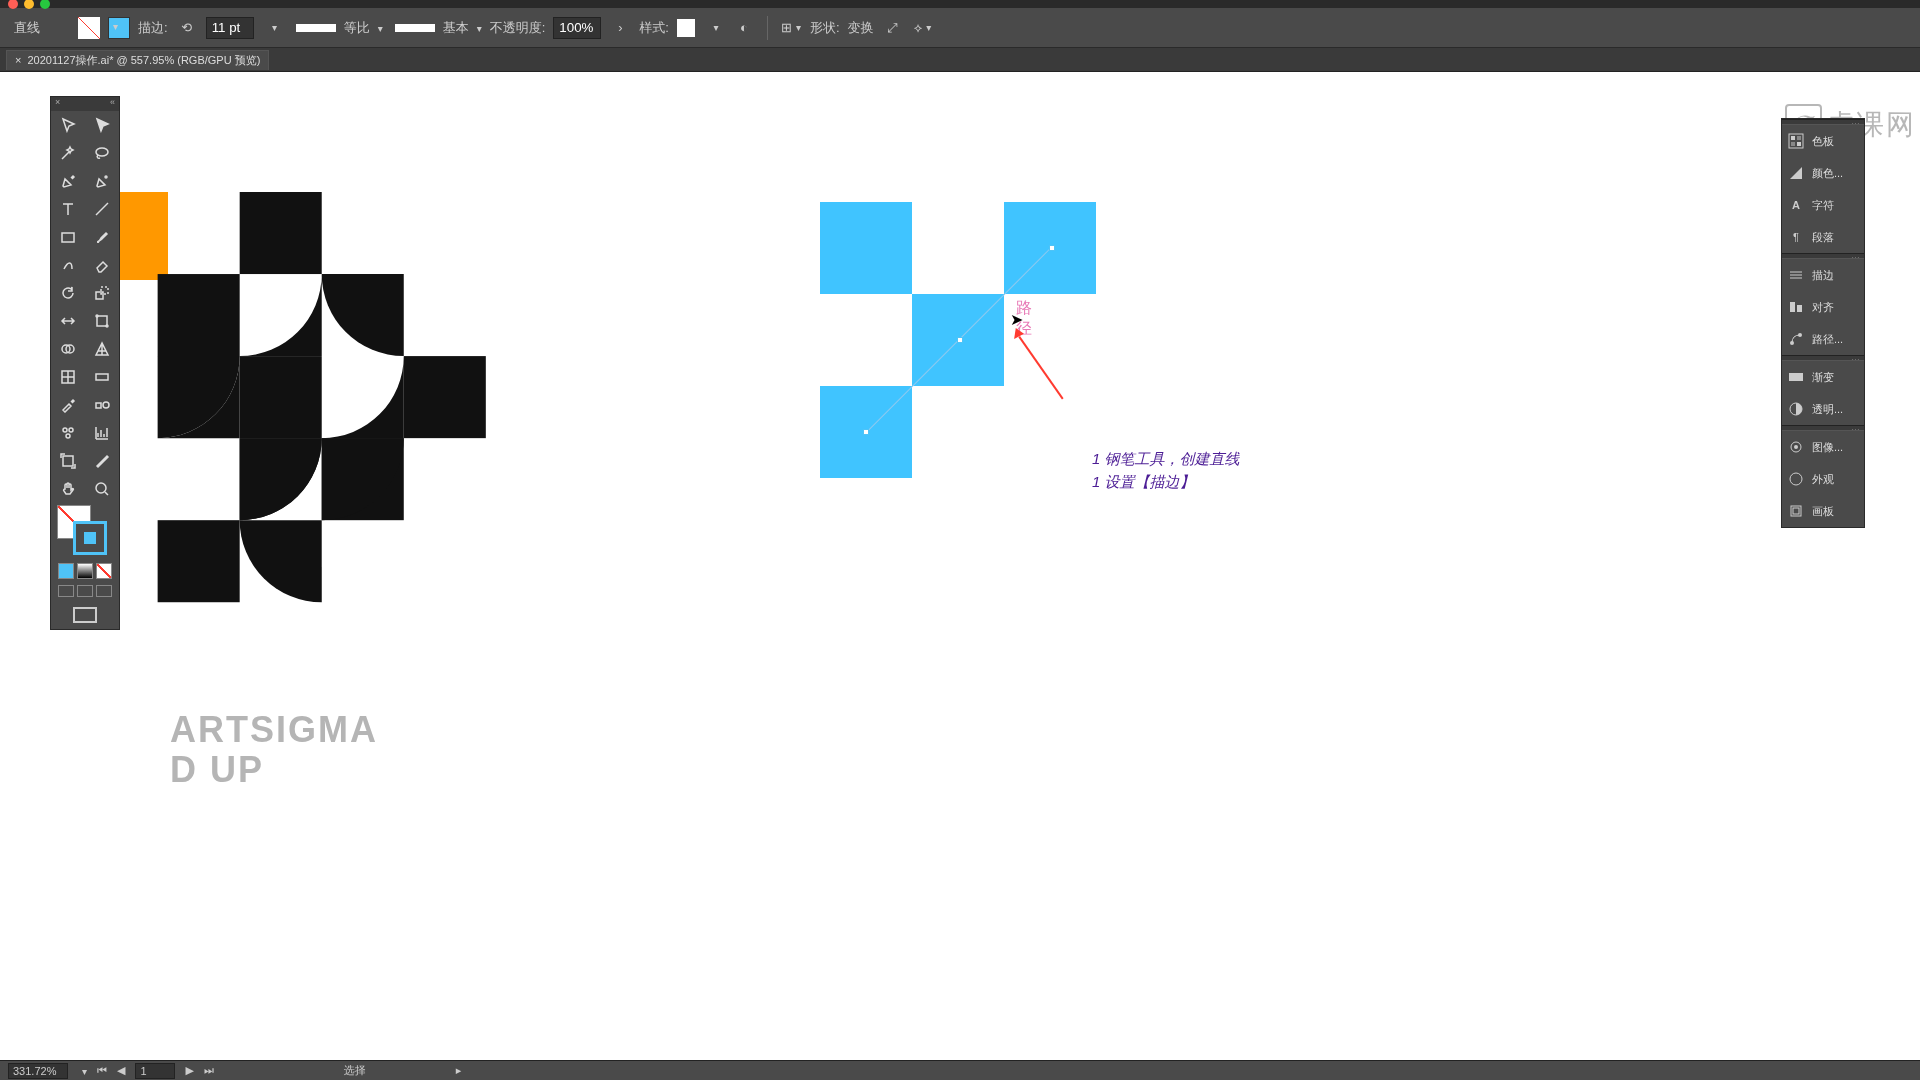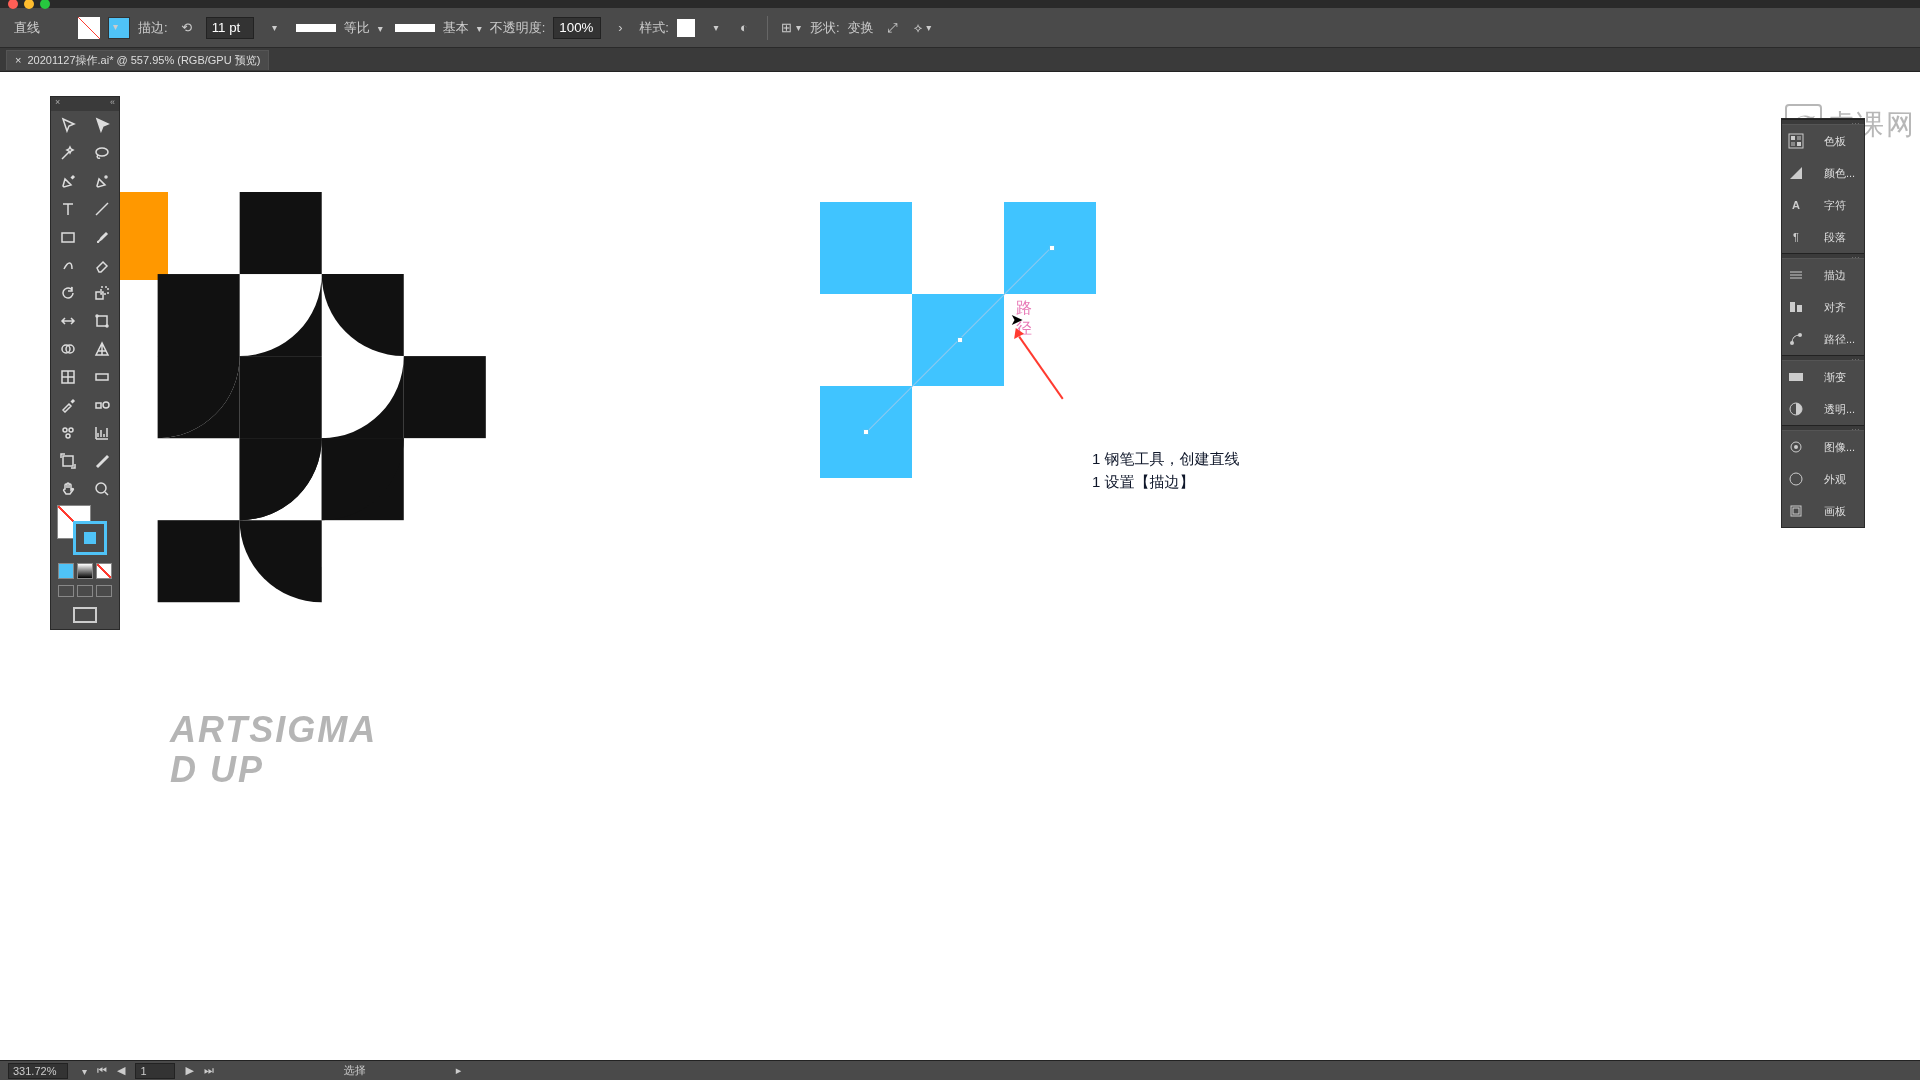--- a/index.html
+++ b/index.html
@@ -55,21 +55,21 @@
 .m-grad { background: linear-gradient(#fff,#000); }
 .m-none { background: #fff; position: relative; }
 .m-none::after { content:""; position:absolute; inset:0; background: linear-gradient(to top right, transparent 45%, #ff3b30 45%, #ff3b30 55%, transparent 55%); }
 .draw-row { display:flex; justify-content:space-around; padding: 4px 6px; }
 .draw-b { width:16px; height:12px; border:1px solid #888; }
 .screen-row { display:flex; justify-content:center; padding:6px; }
 .screen-ic { width:24px; height:16px; border:2px solid #ccc; }
 
 
 .rightpanel { position: absolute; top: 46px; right: 55px; width: 84px; background: #4a4a4a; border: 1px solid #2a2a2a; z-index: 10; display: flex; flex-direction: column; }
-.rp-item { height: 28px; display: flex; align-items: center; gap: 20px; padding: 16px 6px; cursor: pointer; font-size: 11px; color: #ddd; }
+.rp-item { height: 28px; display: flex; align-items: center; gap: 8px; padding: 16px 6px; cursor: pointer; font-size: 11px; color: #ddd; }
 .rp-ic { width: 16px; height: 16px; display: flex; align-items: center; justify-content: center; }
 .rp-sep { height: 6px; background: #3a3a3a; border-top:1px solid #222; border-bottom:1px solid #555; position: relative; }
 .rp-sep::after { content: "…"; position: absolute; right: 4px; top: -4px; color: #777; font-size: 9px; }
 
 
 .canvas-area { position: absolute; inset: 0; background: #fff; }
 
 
 .logo { position: absolute; left: 120px; top: 120px; }
 .orange-sq { position: absolute; width: 48px; height: 88px; background: #ff9800; left: 0; top: 0; }
@@ -78,22 +78,22 @@
 
 .blue-shape { position: absolute; left: 820px; top: 130px; }
 .bsq { position: absolute; width: 92px; height: 92px; background: #40c4ff; }
 
 .anchor { position: absolute; width: 6px; height: 6px; border: 1px solid #4fc3f7; background: #fff; transform: translate(-50%,-50%); }
 .path-line { position: absolute; border-top: 1px solid #8ec9f0; transform-origin: 0 0; }
 .cursor { position: absolute; font-size: 16px; color: #000; transform: translate(-2px,-2px); }
 .arrow-line { position: absolute; width: 76px; height: 2px; background: #ff3b30; transform-origin: 0 0; }
 .arrow-head { position: absolute; width: 0; height: 0; border-right: 10px solid #ff3b30; border-top: 5px solid transparent; border-bottom: 5px solid transparent; }
 
-.hint { position: absolute; color: #0f172a; font-size: 15px; line-height: 1.5; left: 1092px; top: 376px; }
-.sublogo { position: absolute; left: 170px; top: 638px; font-size: 36px; font-weight: 800; color: #b5b5b5; letter-spacing: 2px; line-height: 1.1; font-style: italic; }
+.hint { position: absolute; color: #4c1d95; font-size: 15px; line-height: 1.5; left: 1092px; top: 376px; font-style: italic; }
+.sublogo { position: absolute; left: 170px; top: 638px; font-size: 36px; font-weight: 800; color: #b5b5b5; letter-spacing: 2px; line-height: 1.1; }
 
 
 .status { position: absolute; bottom: 0; left: 0; right: 0; height: 20px; background: #4a4a4a; border-top: 1px solid #222; display: flex; align-items: center; padding: 0 8px; font-size: 11px; color: #ccc; gap: 10px; }
 .status input { background: #333; border: 1px solid #222; color: #ccc; height: 16px; width: 60px; font-size: 11px; padding: 0 4px; }
 
 
 .watermark { position:absolute; top:32px; right:4px; font-size:28px; color:#888; font-weight:300; letter-spacing:2px; opacity:.6; pointer-events:none; display:flex; align-items:center; gap:4px;}
 .wm-box { border:2px solid #888; padding:0 4px; border-radius:4px; }
 
 .pink-label { position:absolute; font-size:16px; color:#e879b6; }

